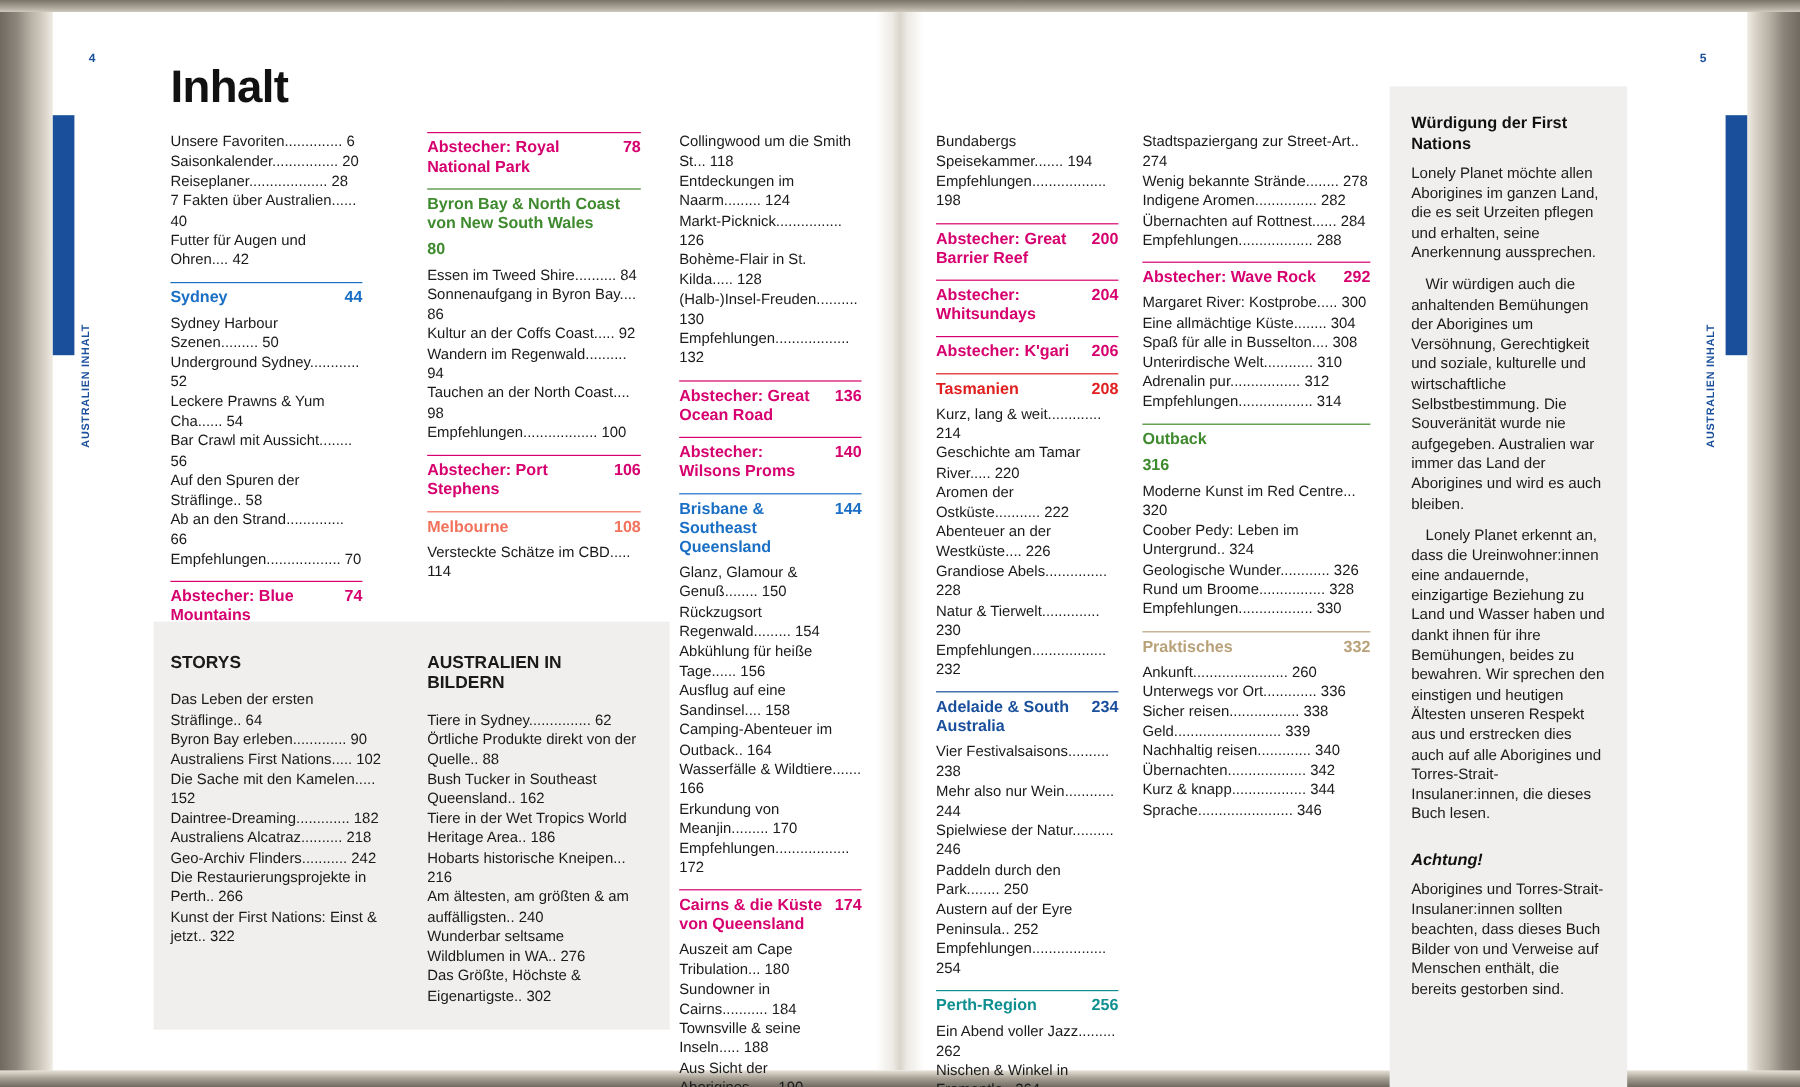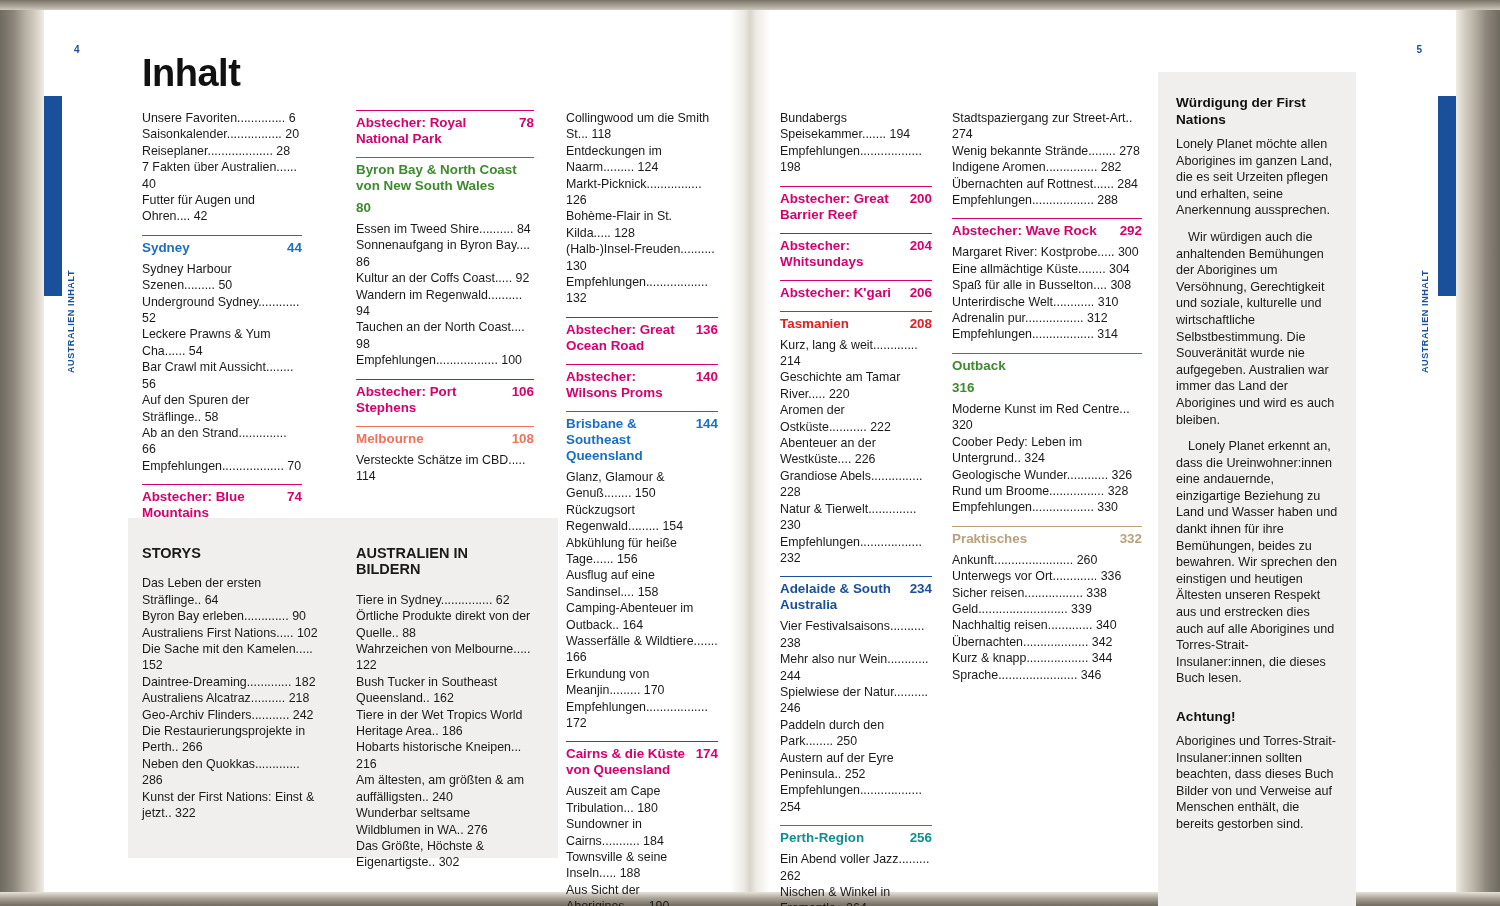--- a/index.html
+++ b/index.html
@@ -291,41 +291,39 @@
   <div class="boxcol" id="storys" style="left:142px;top:530px;width:180px;">
       <h3>STORYS</h3>
       <div class="li">Das Leben der ersten Sträflinge.. 64</div>
       <div class="li">Byron Bay erleben............. 90</div>
       <div class="li">Australiens First Nations..... 102</div>
       <div class="li">Die Sache mit den Kamelen..... 152</div>
       <div class="li">Daintree-Dreaming............. 182</div>
       <div class="li">Australiens Alcatraz.......... 218</div>
       <div class="li">Geo-Archiv Flinders........... 242</div>
       <div class="li">Die Restaurierungsprojekte in Perth.. 266</div>
-      <div class="li">Neben den Quokkas............. 286</div>
       <div class="li">Kunst der First Nations: Einst &amp; jetzt.. 322</div>
     </div>
   <div class="boxcol" id="bilder" style="left:356px;top:530px;width:180px;">
       <h3>AUSTRALIEN IN BILDERN</h3>
       <div class="li">Tiere in Sydney............... 62</div>
       <div class="li">Örtliche Produkte direkt von der Quelle.. 88</div>
-      <div class="li">Wahrzeichen von Melbourne..... 122</div>
       <div class="li">Bush Tucker in Southeast Queensland.. 162</div>
       <div class="li">Tiere in der Wet Tropics World Heritage Area.. 186</div>
       <div class="li">Hobarts historische Kneipen... 216</div>
       <div class="li">Am ältesten, am größten &amp; am auffälligsten.. 240</div>
       <div class="li">Wunderbar seltsame Wildblumen in WA.. 276</div>
       <div class="li">Das Größte, Höchste &amp; Eigenartigste.. 302</div>
     </div>
 
   <div class="greybox" style="left:1158px;top:72px;width:198px;height:887px;padding:0;">
     <div style="padding:22px 18px 0 18px;">
       <div class="h">Würdigung der First Nations</div>
       <div id="sb-paras">
           <p>Lonely Planet möchte allen Aborigines im ganzen Land, die es seit Urzeiten pflegen und erhalten, seine Anerkennung aussprechen.</p>
           <p class="indent">Wir würdigen auch die anhaltenden Bemühungen der Aborigines um Versöhnung, Gerechtigkeit und soziale, kulturelle und wirtschaftliche Selbstbestimmung. Die Souveränität wurde nie aufgegeben. Australien war immer das Land der Aborigines und wird es auch bleiben.</p>
           <p class="indent">Lonely Planet erkennt an, dass die Ureinwohner:innen eine andauernde, einzigartige Beziehung zu Land und Wasser haben und dankt ihnen für ihre Bemühungen, beides zu bewahren. Wir sprechen den einstigen und heutigen Ältesten unseren Respekt aus und erstrecken dies auch auf alle Aborigines und Torres-Strait-Insulaner:innen, die dieses Buch lesen.</p>
         </div>
-      <div class="h" style="margin-top:21px;">Achtung!</div>
+      <div class="h" style="margin-top:21px;font-style:italic;">Achtung!</div>
       <p>Aborigines und Torres-Strait-Insulaner:innen sollten beachten, dass dieses Buch Bilder von und Verweise auf Menschen enthält, die bereits gestorben sind.</p>
     </div>
   </div>
 </div>
 
 </body></html>

